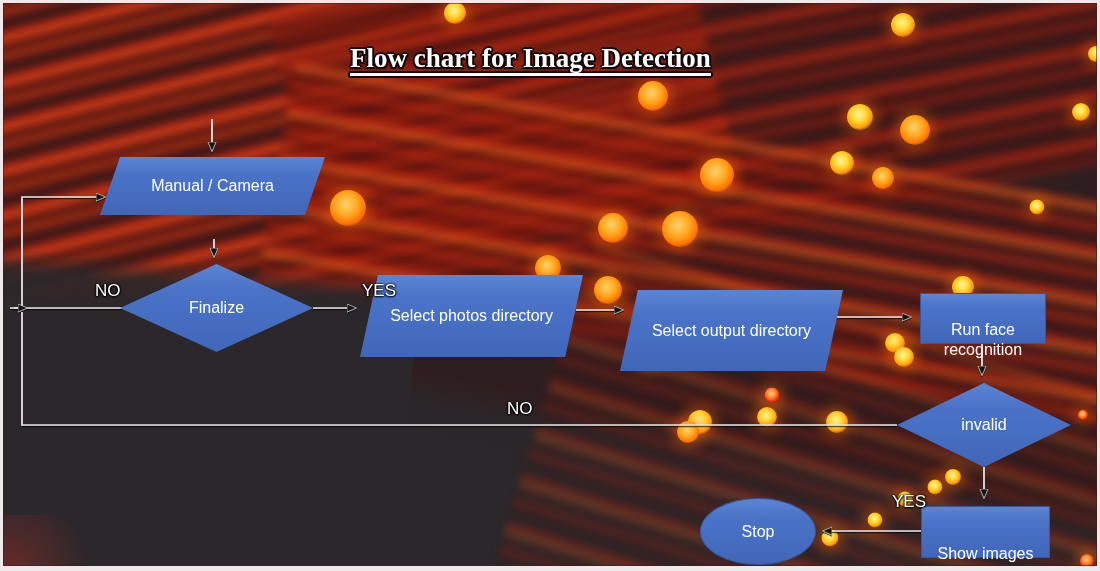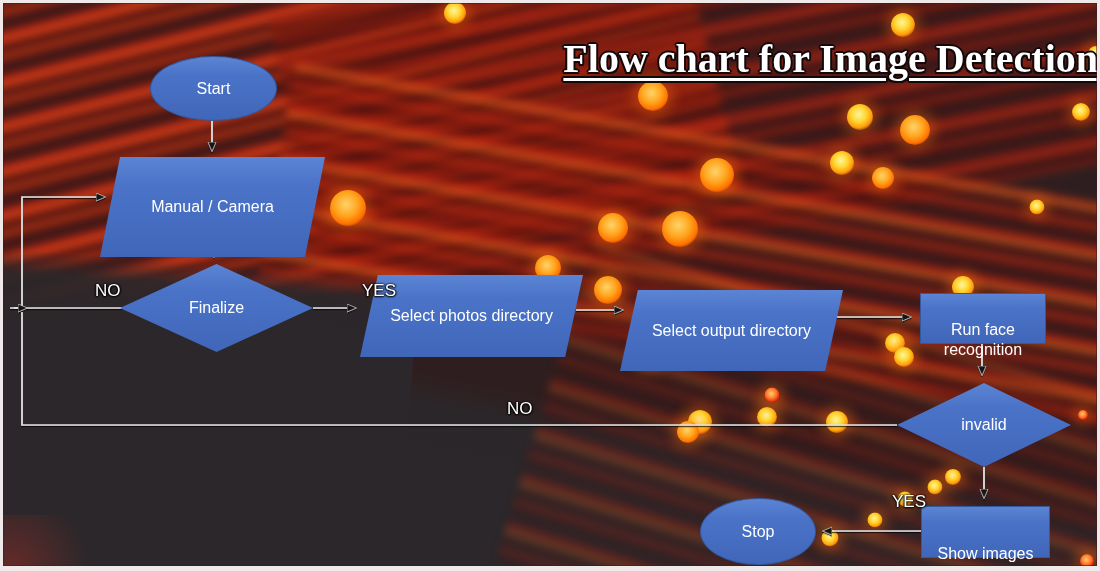--- a/index.html
+++ b/index.html
@@ -80,23 +80,23 @@
   .node .lbl{padding:0 26px;}
   .node.rect .lbl{padding:0 8px;margin-top:43px;}
   
   .elabel{
     position:absolute; z-index:7; color:#fff; font-size:17px;
     text-shadow:0 1px 2px #000, 1px 0 2px #000, -1px 0 2px #000;
     padding-left:45px;
   }
   
   .title{
-    position:absolute; left:368px; top:33px; width:730px; z-index:7;
-    text-align:right; color:#fff;
-    font-family:"Liberation Serif", serif; font-weight:bold; font-size:40px; line-height:51px;
+    position:absolute; left:350px; top:33px; width:730px; z-index:7;
+    text-align:left; color:#fff;
+    font-family:"Liberation Serif", serif; font-weight:bold; font-size:27px; line-height:51px;
     text-shadow:-2px 0 0 #14090a, 2px 0 0 #14090a, 0 -2px 0 #14090a, 0 2px 0 #14090a,
                 -1.5px -1.5px 0 #14090a, 1.5px -1.5px 0 #14090a, -1.5px 1.5px 0 #14090a, 1.5px 1.5px 0 #14090a;
   }
   .title .tline{text-decoration:underline; text-decoration-thickness:3px; text-underline-offset:6px;}
   
   .frame{
     position:absolute; inset:0; z-index:50; pointer-events:none;
     border:3px solid #f0e9e9; border-bottom-width:5px;
     box-shadow:inset 0 0 0 1px rgba(60,30,35,.55);
   }
@@ -165,25 +165,22 @@
       <path d="M14,308 L26,308" marker-end="url(#ah)"></path>
       <path d="M313,308 L355,308" marker-end="url(#ah)"></path>
       <path d="M576,310 L622,310" marker-end="url(#ah)"></path>
       <path d="M835,317 L910,317" marker-end="url(#ah)"></path>
       <path d="M982,342 L982,374" marker-end="url(#ah)"></path>
       <path d="M984,467 L984,497" marker-end="url(#ah)"></path>
       <path d="M921,531 L824,531" marker-end="url(#ah)"></path>
     </g>
   </svg>
 
-  <div class="node ellipse" style="left:150px;top:56px;width:125px;height:63px">
-    <span class="lbl">Start</span>
-  </div>
-
-  <div class="node para9" style="left:100px;top:157px;width:225px;height:100px">
+
+  <div class="node para9" style="left:100px;top:157px;width:225px;height:58px">
     <span class="lbl">Manual / Camera</span>
   </div>
 
   <div class="node diamond" style="left:120px;top:264px;width:193px;height:88px">
     <span class="lbl">Finalize</span>
   </div>
 
   <div class="node para8" style="left:360px;top:275px;width:223px;height:82px">
     <span class="lbl">Select photos directory</span>
   </div>

